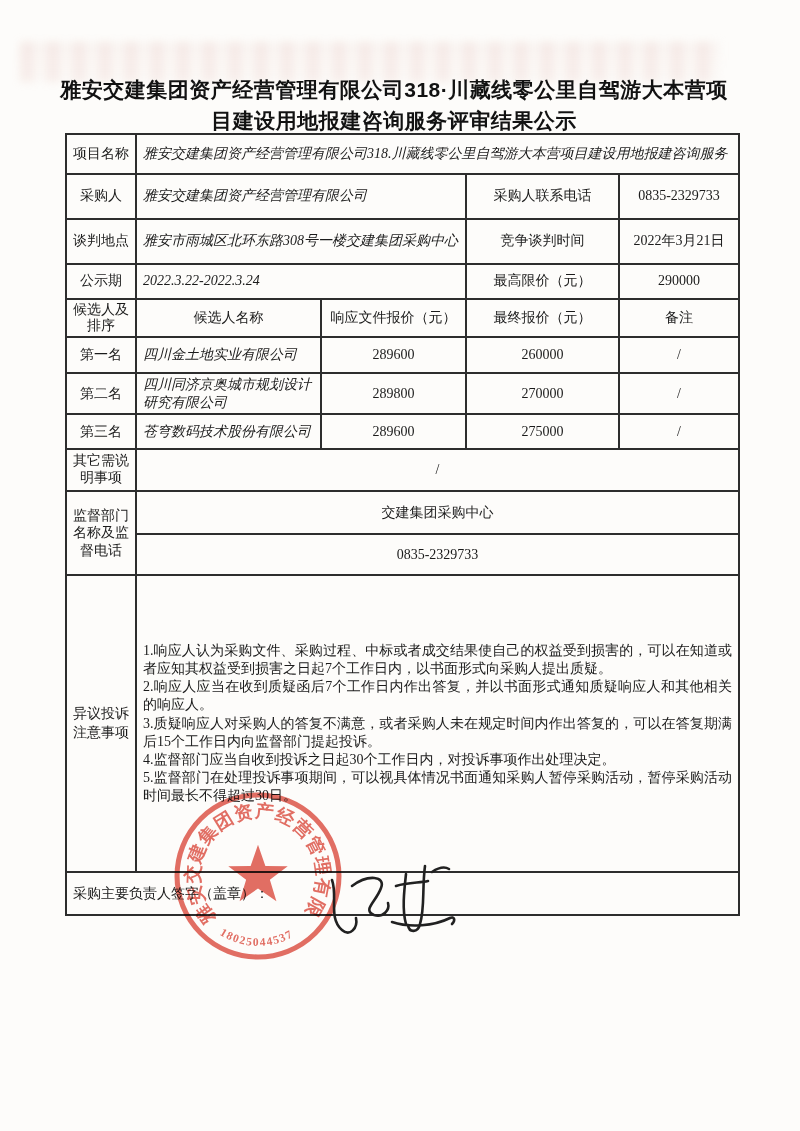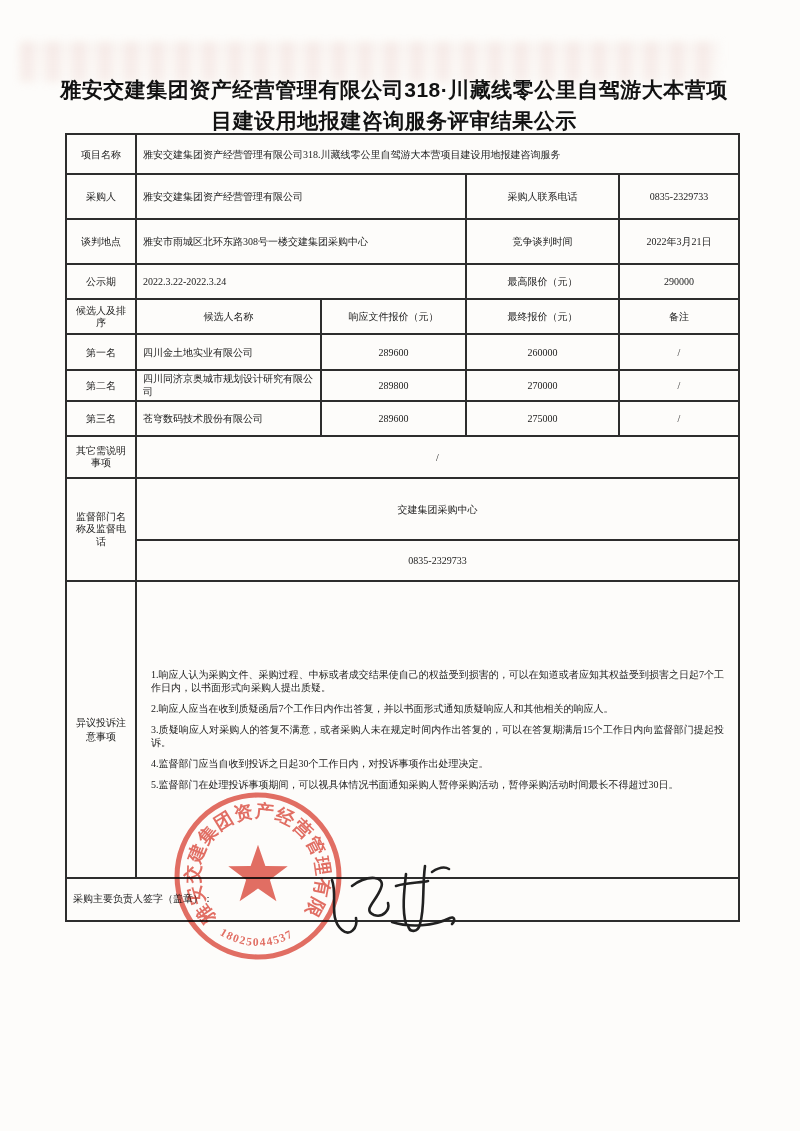--- a/index.html
+++ b/index.html
@@ -28,47 +28,47 @@
     font-family:"Liberation Sans","DejaVu Sans",sans-serif;
     font-weight:bold; font-size:21px; line-height:31px; color:#121212;
     letter-spacing:.5px;
   }
   table.doc {
     position:absolute; left:65px; top:133px;
     width:673px; table-layout:fixed; border-collapse:collapse;
   }
   table.doc td {
     border:2px solid #2d2d2d;
-    font-size:10px; line-height:1.3;
+    font-size:14px; line-height:1.3;
     padding:2px 6px; vertical-align:middle;
     overflow:hidden;
   }
   td.lbl { text-align:center; padding:2px 3px; }
   td.ctr { text-align:center; }
-  td.val { text-align:left; padding-left:8px; }
+  td.val { text-align:left; padding-left:8px;font-style:italic; }
   tr.r-project   { height:40px; }
   tr.r-buyer     { height:45px; }
   tr.r-venue     { height:45px; }
   tr.r-publicity { height:35px;padding-left:17px; }
   tr.r-candhead  { height:35px; }
   tr.r-cand1     { height:36px; }
   tr.r-cand2     { height:28px;padding-left:10px; }
   tr.r-cand3     { height:35px; }
   tr.r-other     { height:42px;margin-top:34px; }
-  tr.r-sup1      { height:62px; }
+  tr.r-sup1      { height:43px; }
   tr.r-sup2      { height:41px; }
   tr.r-objection { height:297px; }
   tr.r-sign      { height:43px;font-family:Liberation Mono, monospace; }
   td.objection-cell {
     vertical-align:top;
     padding:60px 12px 0 10px;
     text-align:justify;
     line-height:21px;
   }
-  td.objection-cell p { margin:8px; }
+  td.objection-cell p { margin:0; }
   td.sign-cell { padding-left:8px; font-size:15.5px; }
   .seal {
     position:absolute; left:166px; top:784px; width:184px; height:184px;
     opacity:.82; mix-blend-mode:multiply; pointer-events:none;
   }
   .seal text {
     font-family:"Liberation Serif","DejaVu Serif",serif;
     font-weight:bold; fill:#dd4f43;
   }
   .signature {

